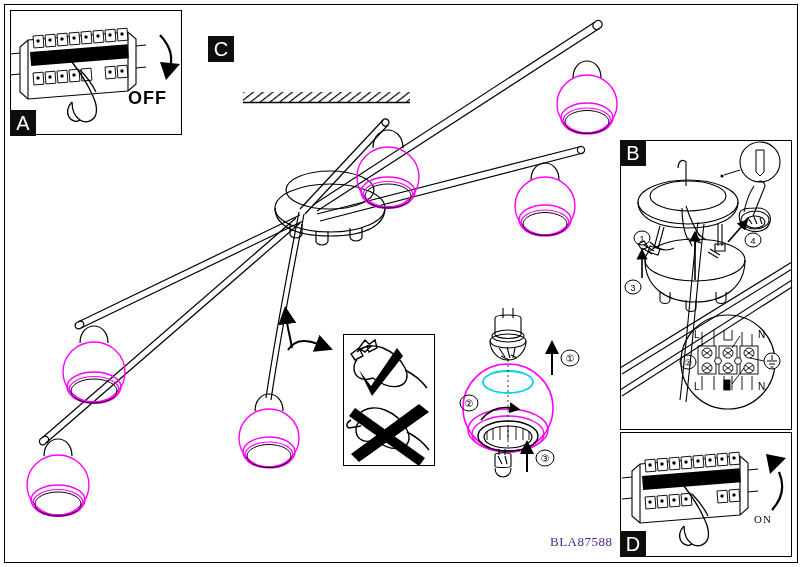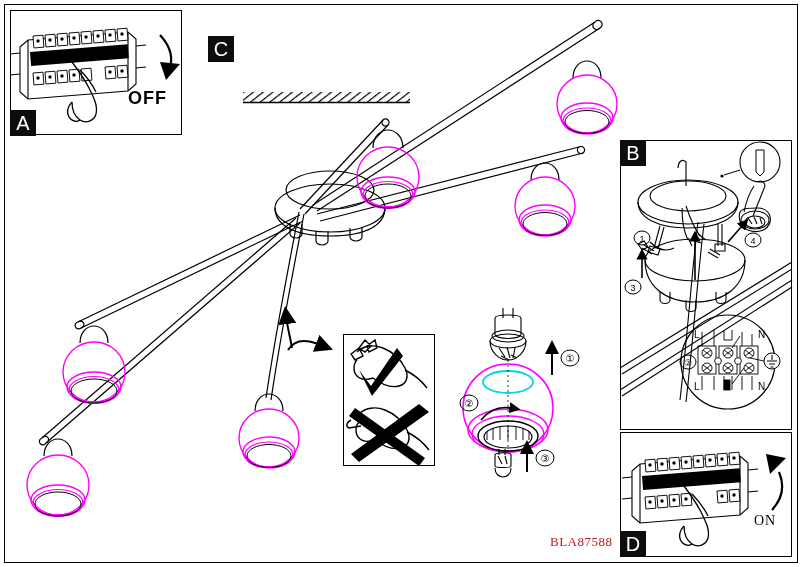--- a/index.html
+++ b/index.html
@@ -17,21 +17,21 @@
   
   .tag{position:absolute;width:26px;height:26px;background:#0d0d0d;color:#fff;
        font-family:"Liberation Sans",sans-serif;font-size:20px;line-height:26px;
        text-align:center;font-weight:400;z-index:40;letter-spacing:0;}
   #tag-a{left:10px;top:110px;}
   #tag-b{left:620px;top:140px;}
   #tag-c{left:208px;top:36px;}
   #tag-d{left:620px;top:531px;}
 
   .partno{position:absolute;left:550px;top:534px;font-family:"Liberation Serif",serif;
-          font-size:13px;color:#b91c1c;letter-spacing:.5px;}
+          font-size:13px;color:#4c1d95;letter-spacing:.5px;}
 
   svg{position:absolute;left:0;top:0;overflow:visible;}
   .s{position:absolute;}
   .mag{stroke:#ff00ff;fill:none;}
   .blk{stroke:#000;fill:none;}
   .cy{stroke:#00d4e6;fill:none;}
   text{font-family:"Liberation Sans",sans-serif;fill:#000;}
 </style>
 </head>
 <body>
@@ -247,21 +247,21 @@
     <g class="blk" stroke-width="1.3">
       <path d="M64,54 C70,62 76,70 81,80 C86,90 90,98 88,106 C86,113 78,116 72,112 C66,108 64,100 64,94"></path>
       <path d="M64,94 C60,98 58,104 61,109 C64,114 70,114 72,112"></path>
       <path d="M72,62 C78,68 84,76 88,84"></path>
     </g>
     <g>
       <path class="blk" stroke-width="2.2" d="M159,40 C165,54 163,66 152,78"></path>
       <path d="M146,22 L166,26 L150,42 Z" fill="#000"></path>
     </g>
   </svg>
-  <div class="s" style="left:754px;top:513px;font-size:14px;font-family:'Liberation Serif',serif;letter-spacing:1px;">ON</div>
+  <div class="s" style="left:754px;top:513px;font-size:11px;font-family:'Liberation Serif',serif;letter-spacing:1px;">ON</div>
 
   <div class="panel" id="panel-b"></div>
   <svg class="s" style="left:620px;top:140px;" width="172" height="290">
 
     <g>
       <circle class="blk" stroke-width="1.1" cx="140" cy="22" r="20" fill="#fff"></circle>
       <path class="blk" stroke-width="1" d="M136,10 L136,32 M144,10 L144,32 M136,10 L144,10 M136,32 L140,36 L144,32"></path>
       <path class="blk" stroke-width="1" d="M120,30 L104,35"></path>
       <circle cx="102" cy="36" r="1.6" fill="#000"></circle>
     </g>

